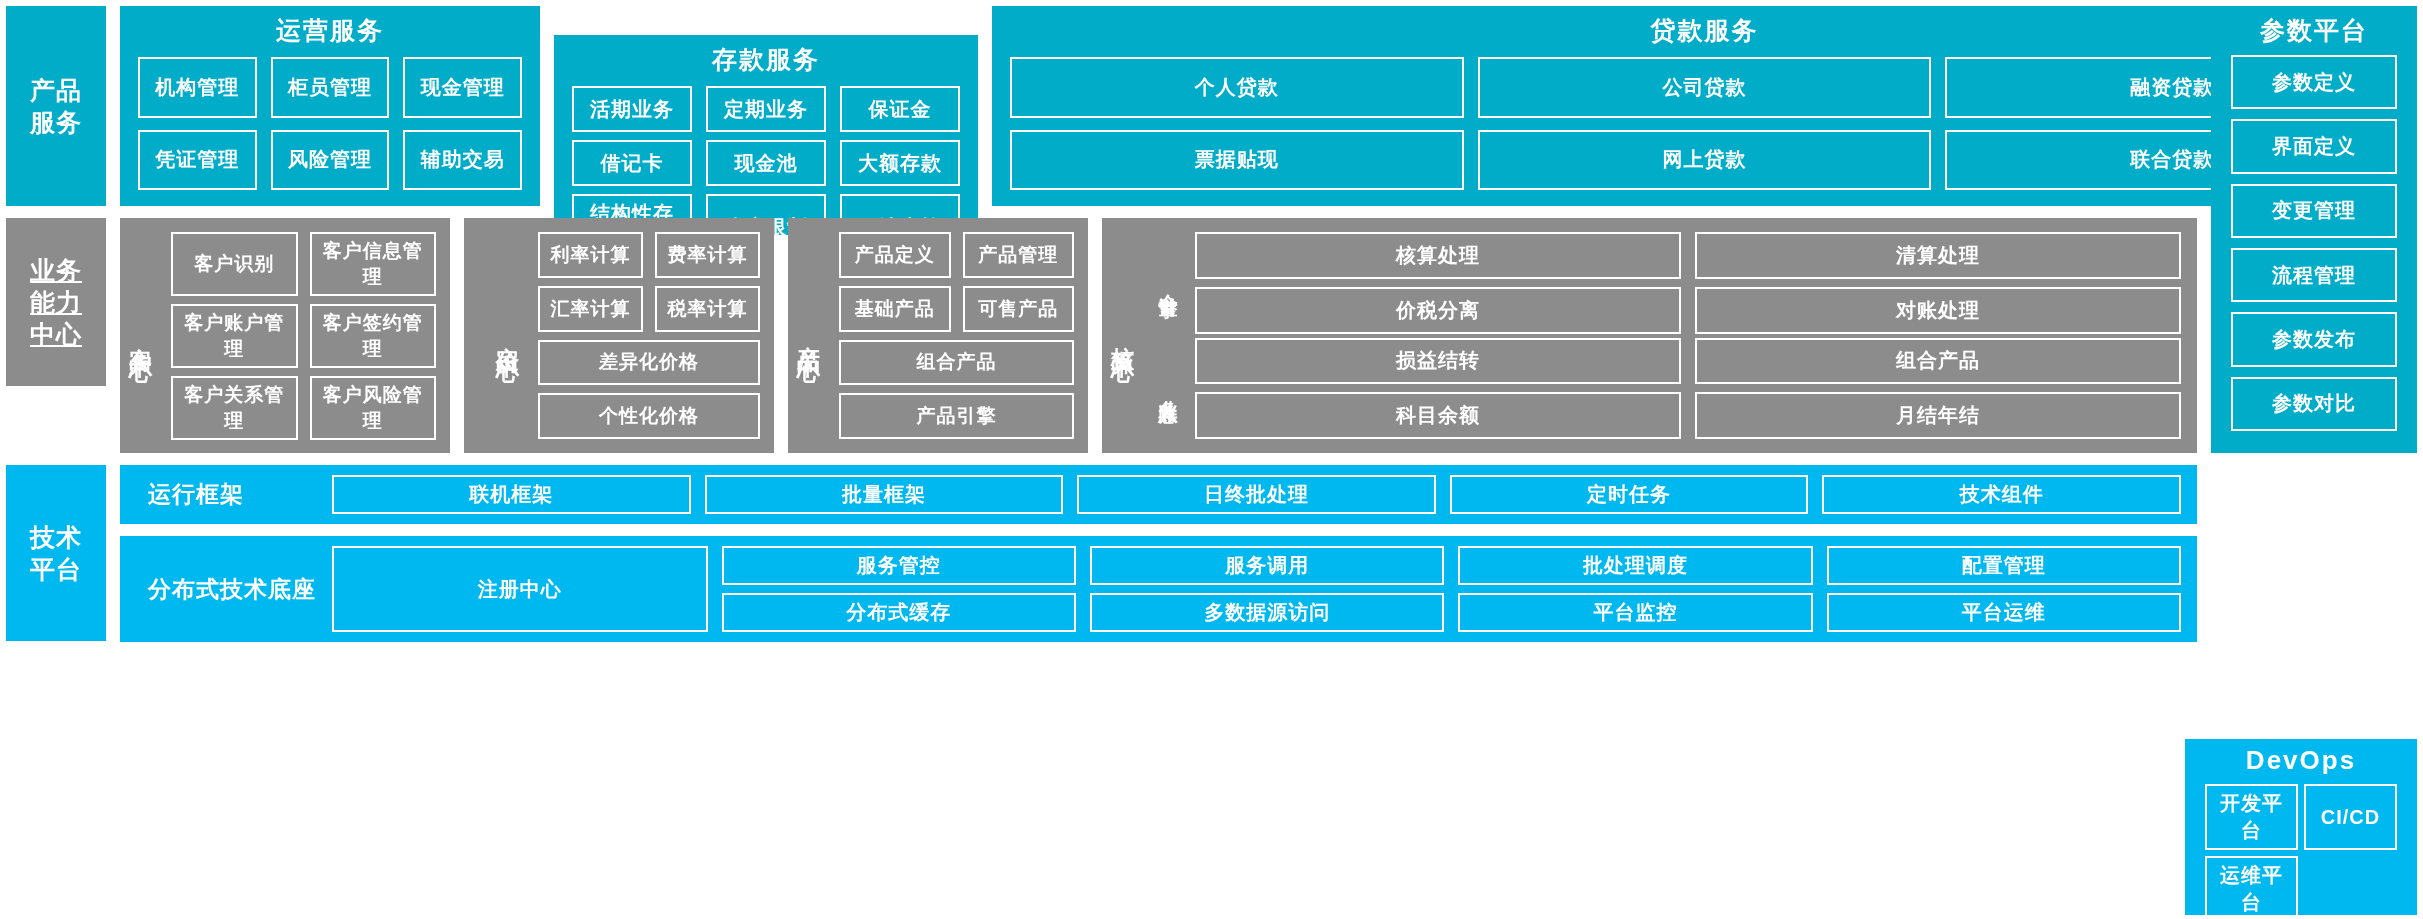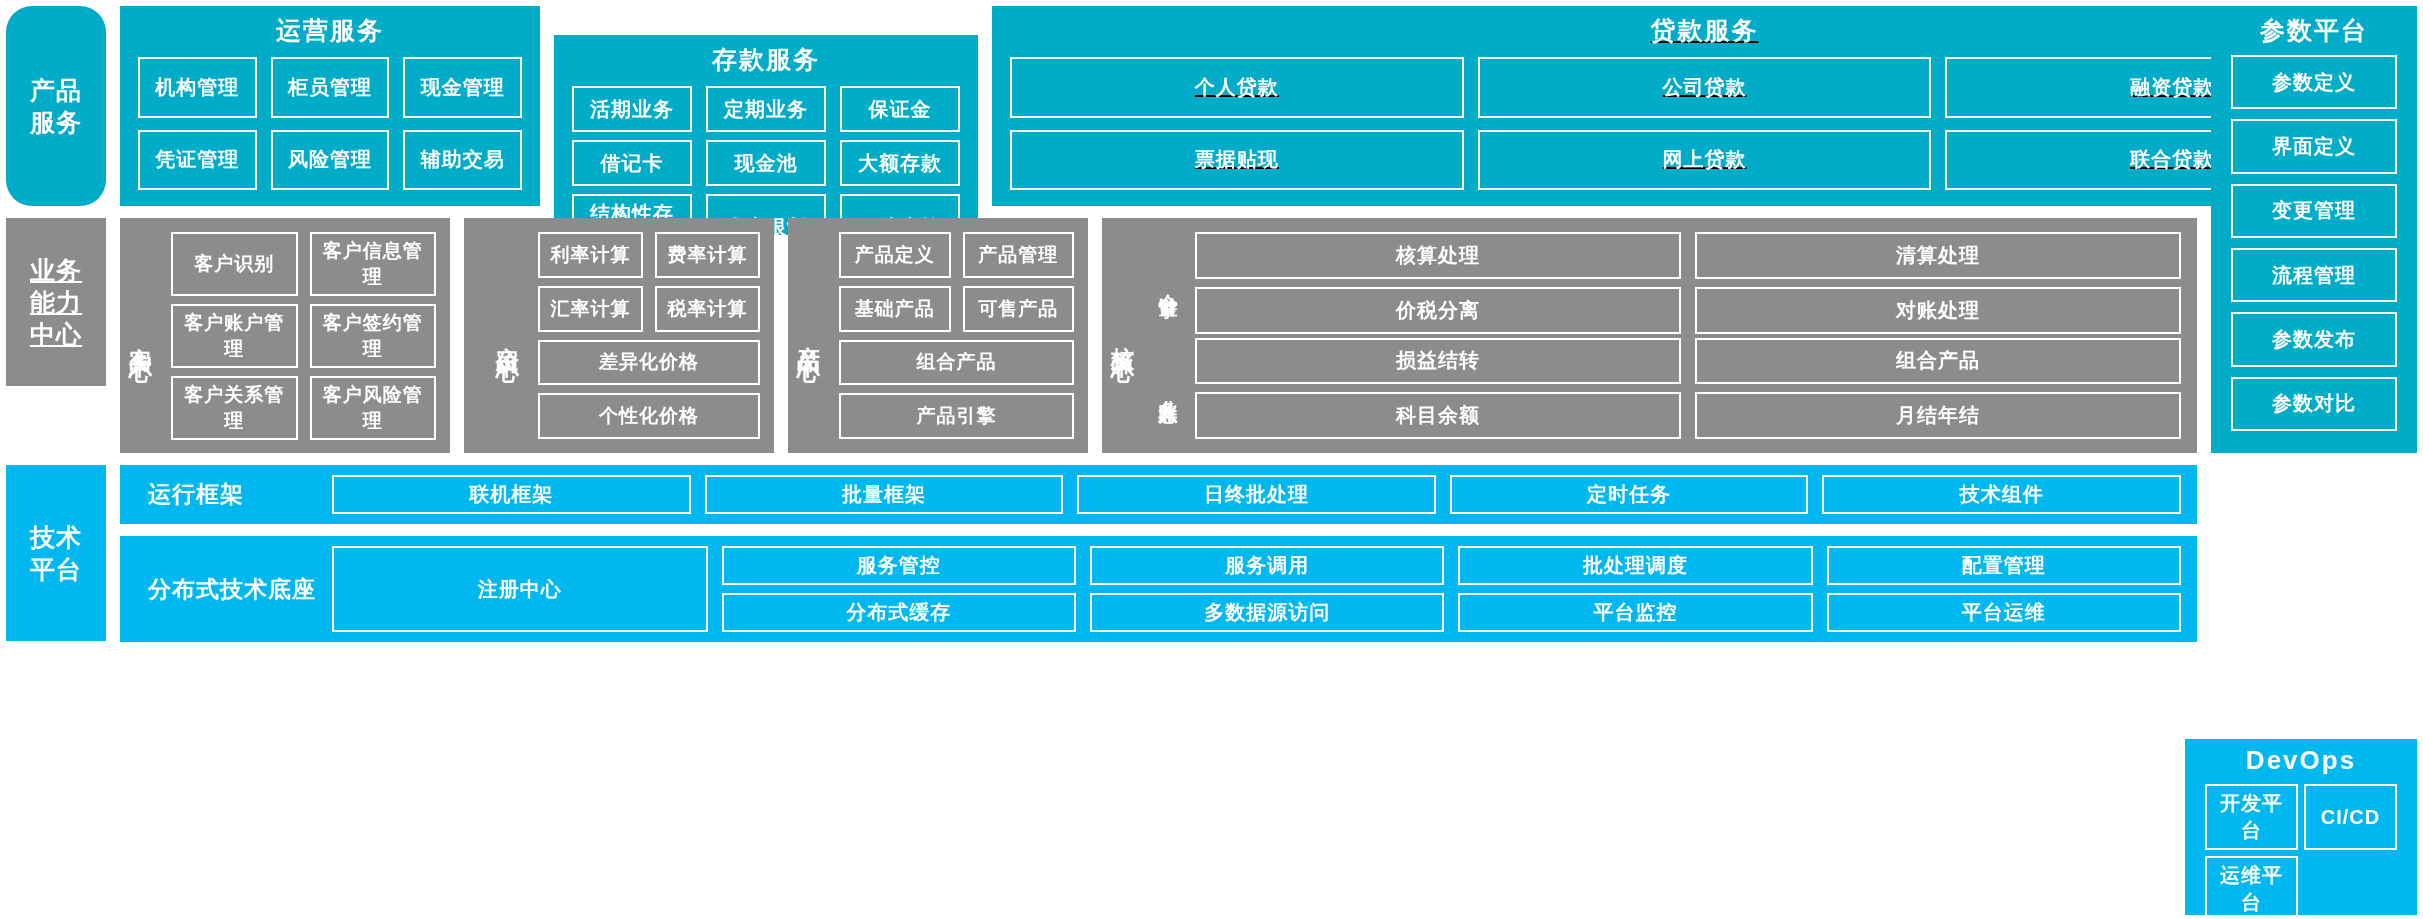--- a/index.html
+++ b/index.html
@@ -136,21 +136,21 @@
     grid-template-columns: repeat(2, 1fr);
     gap: 8px 14px;
     flex: 1;
   }
 
   
   #band-product { height: 200px; }
   #band-product .spine { height: 200px; }
   #panel-operation { flex: 0 0 420px; }
   #panel-deposit   { flex: 0 0 424px; margin-top: 29px; }
-  #panel-loan      { flex: 1 1 auto; text-decoration: underline; }
+  #panel-loan      { flex: 1 1 auto; }
   #panel-param     { flex: 0 0 206px; }
 
   #band-product .panel.teal:not(#panel-param) { height: 200px; }
 
   
   #panel-param {
     position: absolute;
     right: 6px;
     top: 6px;
     width: 206px;
@@ -256,21 +256,21 @@
   }
   #panel-devops .tile { min-height: 34px; font-size: 20px; }
 </style>
 </head>
 <body>
 
 <div id="diagram">
 
   <div class="band" id="band-product">
 
-    <div class="spine teal" style="white-space: pre-line; border-radius: 26px;">产品
+    <div class="spine teal" style="white-space: pre-line;">产品
 服务</div>
 
     <div class="panel teal" id="panel-operation">
       <div class="panel-title">运营服务</div>
       <div class="tiles c3">
         <div class="tile">机构管理</div>
         <div class="tile">柜员管理</div>
         <div class="tile">现金管理</div>
         <div class="tile">凭证管理</div>
         <div class="tile">风险管理</div>

